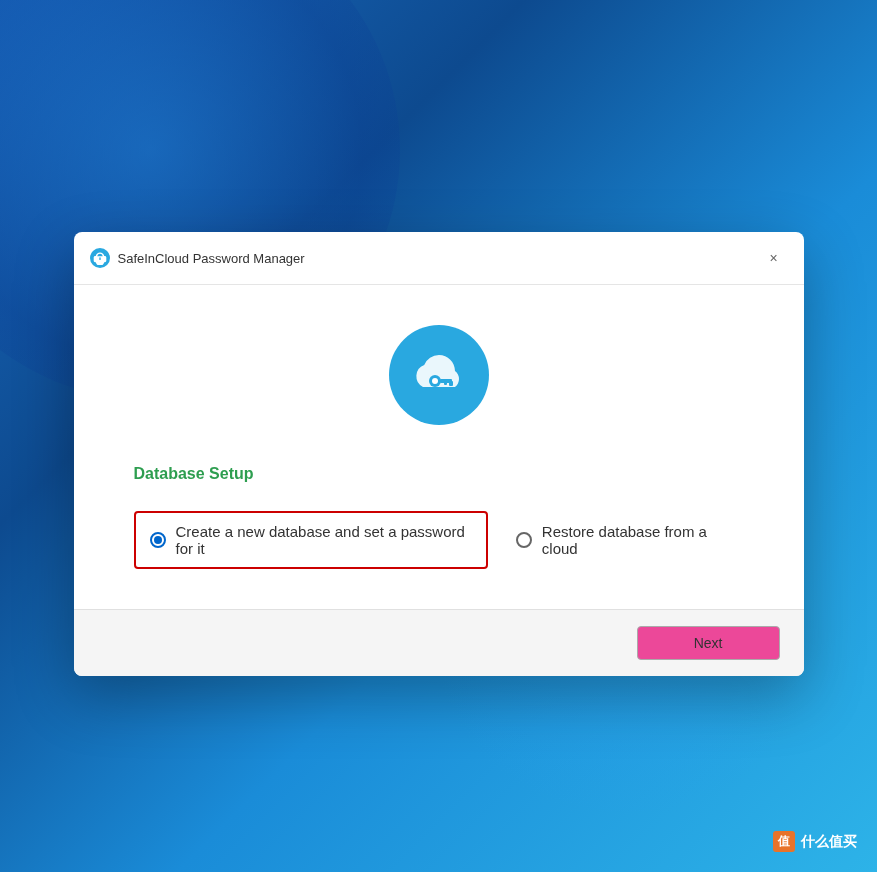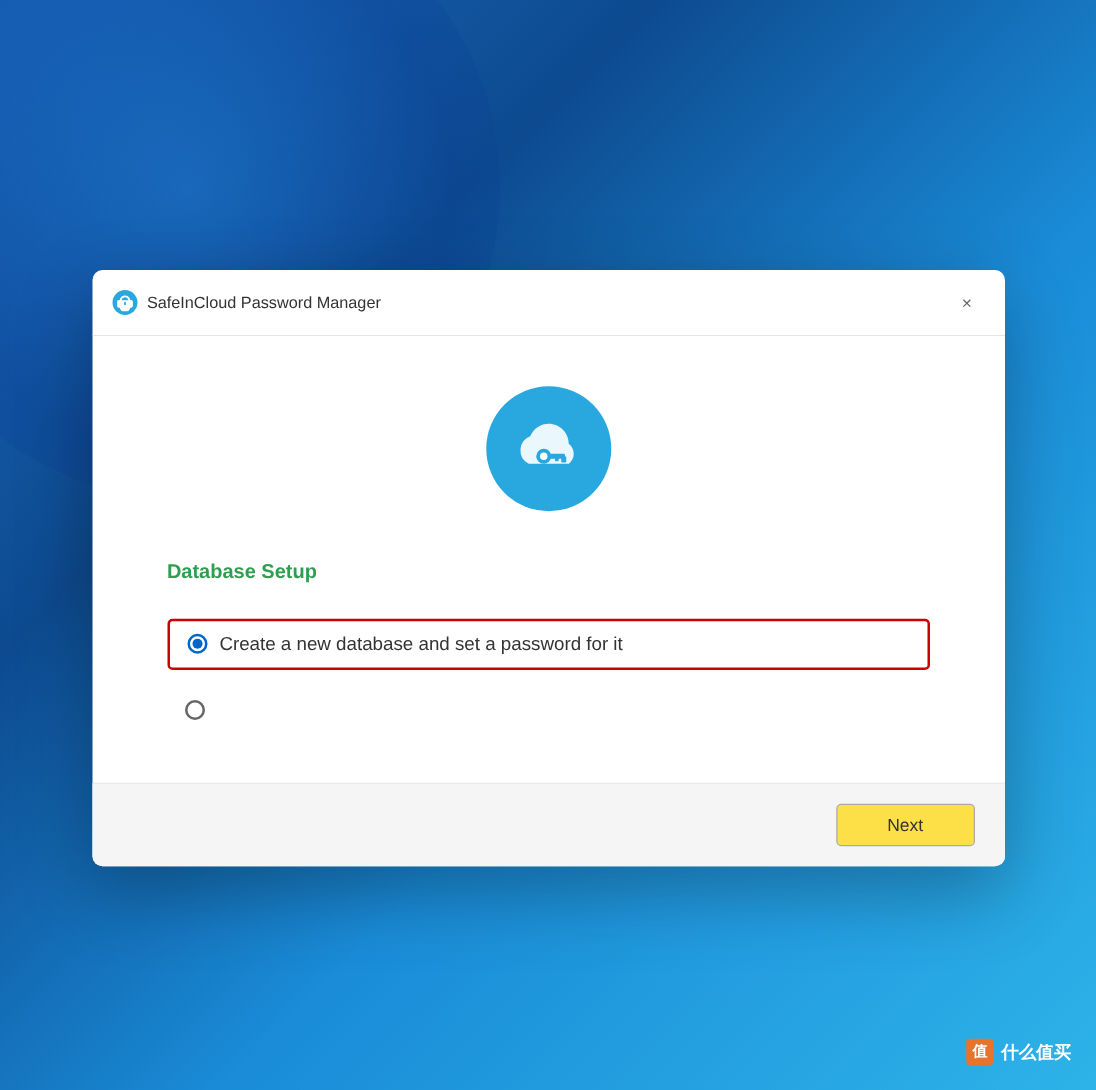--- a/index.html
+++ b/index.html
@@ -134,21 +134,21 @@
     .section-title {
       font-size: 16px;
       font-weight: 600;
       color: #2e9e50;
       margin-bottom: 28px;
     }
 
     .options-area {
       width: 100%;
       display: flex;
-      flex-direction: column;
+      flex-direction: row;
       gap: 14px;
     }
 
     .option-item {
       display: flex;
       align-items: center;
       gap: 10px;
       cursor: pointer;
       position: relative;
     }
@@ -192,22 +192,22 @@
       padding: 16px 24px;
       border-top: 1px solid #e0e0e0;
       display: flex;
       justify-content: flex-end;
       align-items: center;
       background: #f5f5f5;
       border-radius: 0 0 8px 8px;
     }
 
     .next-btn {
-      padding: 8px 40px;
-      background: #fde047;
+      padding: 8px 56px;
+      background: #ec4899;
       border: 1px solid #aaaaaa;
       border-radius: 4px;
       font-size: 14px;
       color: #333;
       cursor: pointer;
       font-family: 'Segoe UI', Arial, sans-serif;
     }
 
     
     .watermark {
@@ -270,20 +270,21 @@
 
     <div class="options-area">
 
       <label class="option-item selected">
         <div class="radio-btn checked"></div>
         <span class="option-label">Create a new database and set a password for it</span>
       </label>
 
       <label class="option-item" style="padding: 10px 14px;">
         <div class="radio-btn"></div>
+        <span class="option-label">Restore database from a cloud</span>
       </label>
     </div>
   </div>
 
   <div class="footer">
     <button class="next-btn">Next</button>
   </div>
 </div>
 
 <div class="watermark">

